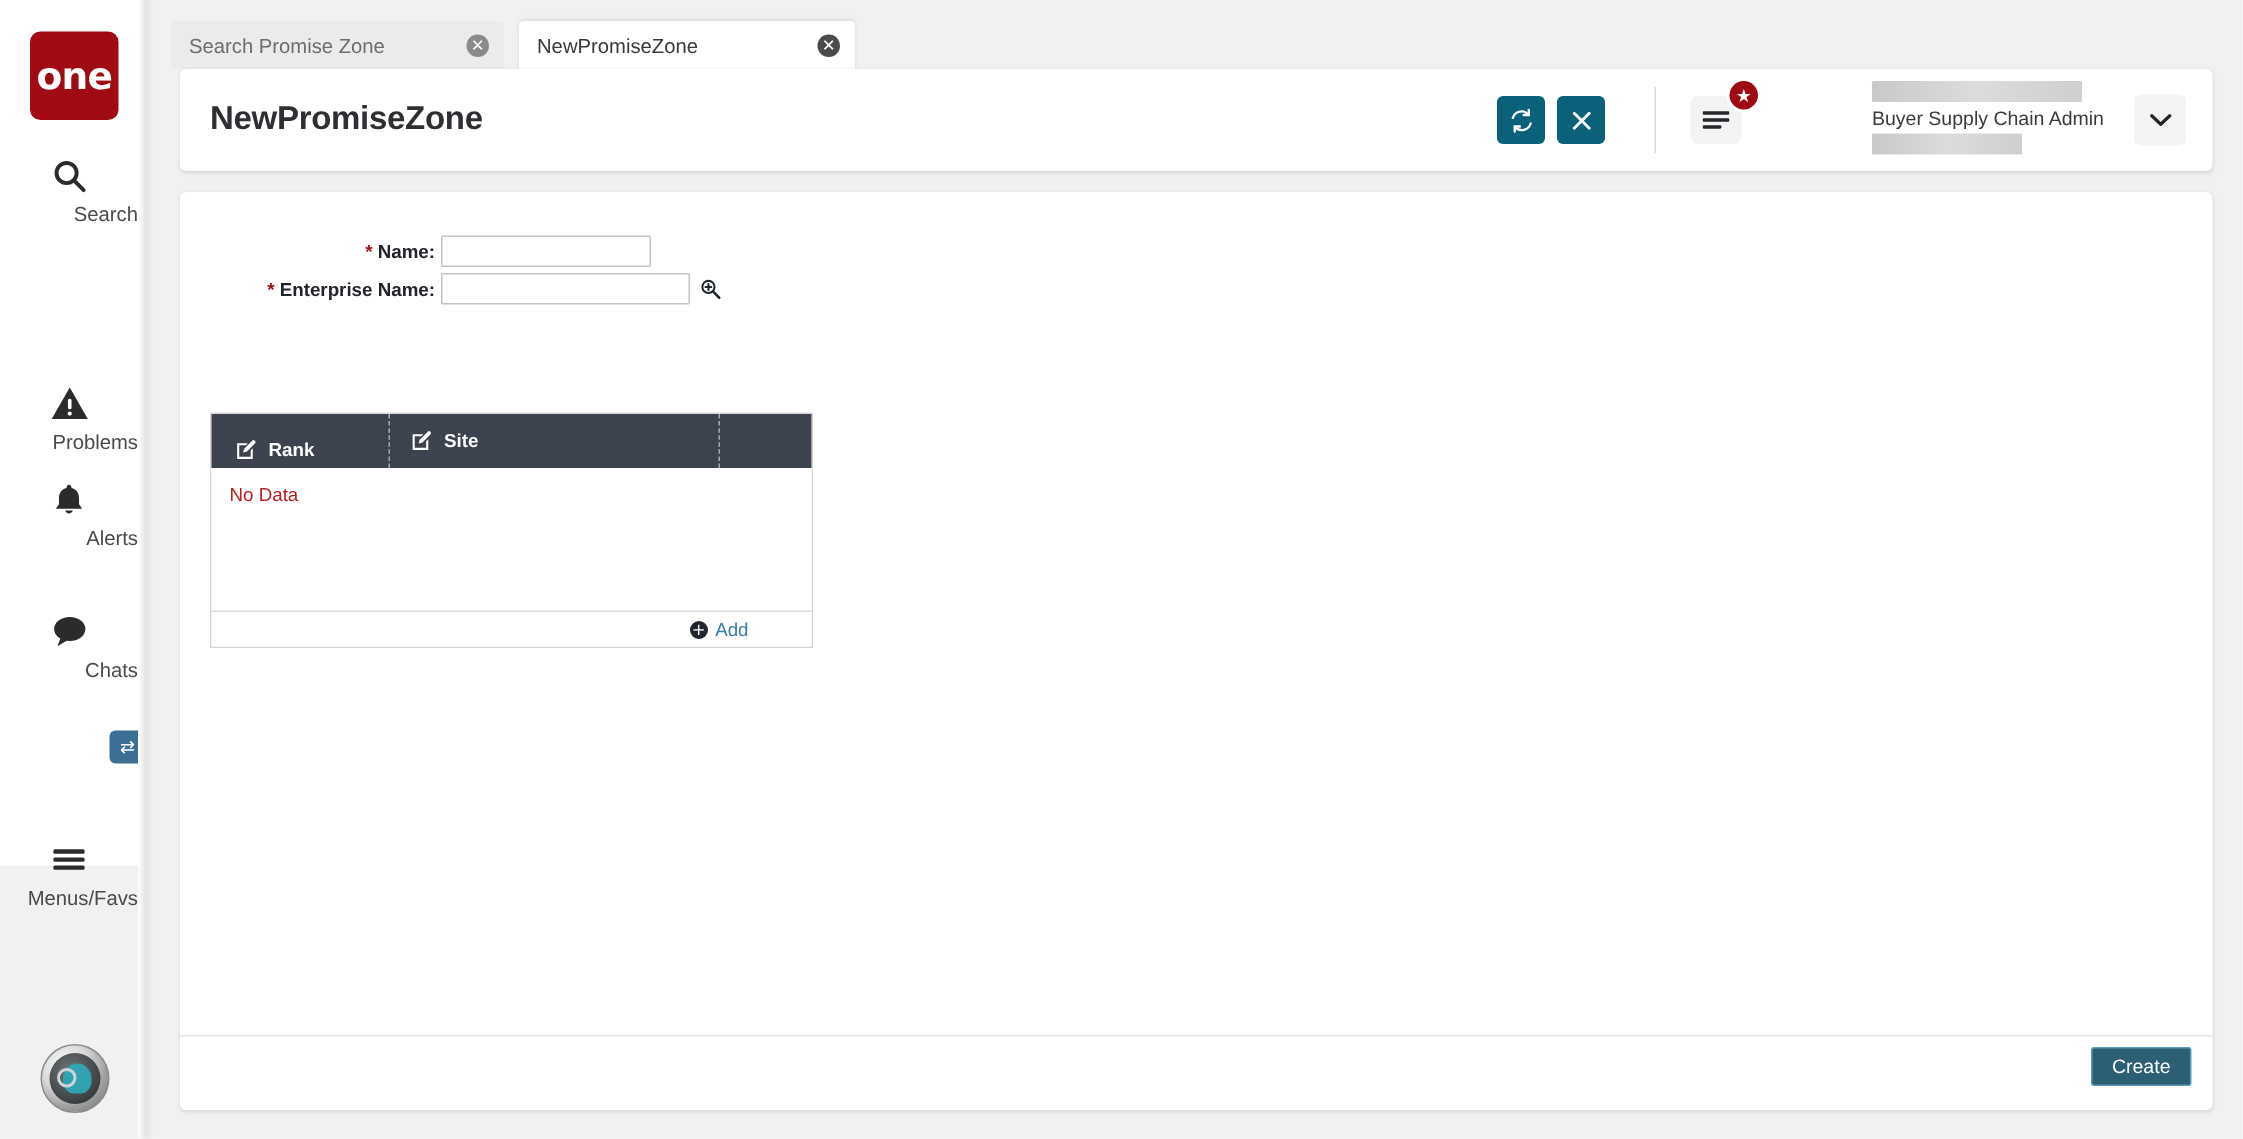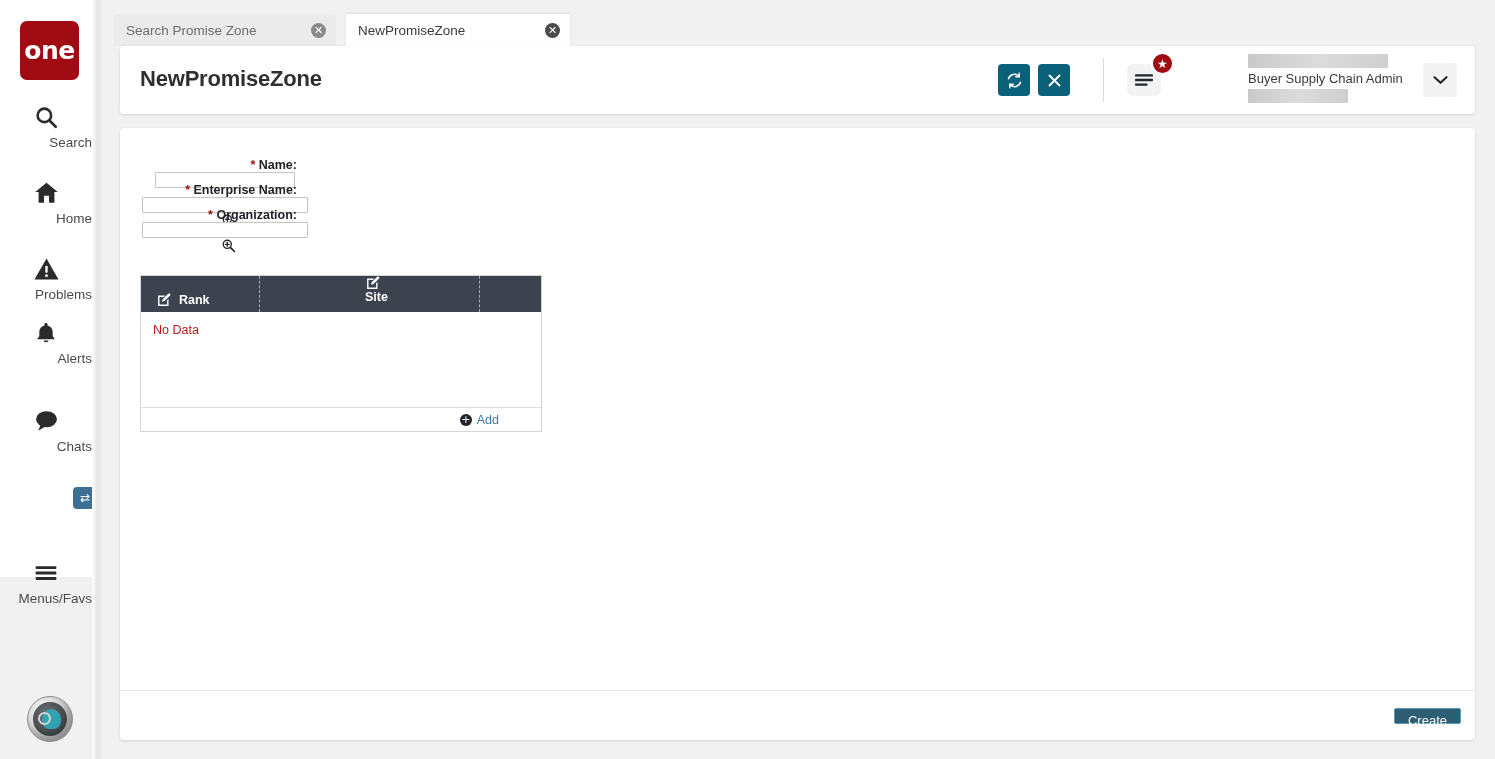--- a/index.html
+++ b/index.html
@@ -185,21 +185,21 @@
     border-radius: 4px;
     box-shadow: 0 1px 3px rgba(0,0,0,.12);
   }
   #card-divider {
     position: absolute; left: 0; top: 562px;
     width: 100%; height: 1px; background: #e6e6e6;
   }
 
   
   #form { position: absolute; left: 22px; top: 30px; }
-  .frow { display: flex; align-items: center; margin-bottom: 6px; height: 19px; flex-direction: column; }
+  .frow { display: flex; align-items: center; margin-bottom: 6px; height: 19px; }
   .flabel {
     width: 152px; text-align: right; padding-right: 4px;
     font-size: 12.5px; font-weight: bold; color: #22242a;
     white-space: nowrap;
   }
   .req { color: #9b1010; font-weight: bold; }
   .finput {
     height: 21px; border: 1px solid #c4c4c4;
     background: #fff; border-radius: 1px;
     font-family: "Liberation Sans", sans-serif; font-size: 12.5px;
@@ -232,21 +232,21 @@
   }
   .gcol {
     height: 36px; display: flex; align-items: center;
     color: #ffffff; font-size: 12.5px; font-weight: bold;
     padding-left: 14px;
     border-left: 1px dashed rgba(255,255,255,.55);
     cursor: pointer;
   }
   .gcol:first-child { border-left: none; padding-left: 16px; }
   #gcol-rank { width: 118px; margin-top: 12px; }
-  #gcol-site { width: 220px; flex-direction: column; }
+  #gcol-site { width: 220px; }
   #gcol-blank { width: 62px; border-left: 1px dashed rgba(255,255,255,.55); height: 36px; }
   .gedit { margin-right: 8px; display: inline-flex; }
   #grid-body {
     height: 95px; padding: 11px 0 0 12px;
     font-size: 12.5px; color: #b91c1c;
     background: #fff;
   }
   #grid-foot {
     height: 24px; border-top: 1px solid #dcdcdc;
     display: flex; align-items: center; justify-content: flex-end;
@@ -259,21 +259,21 @@
   .plus-icon {
     width: 12px; height: 12px; border-radius: 50%;
     background: #20242c; color: #fff;
     font-size: 11px; line-height: 12px; text-align: center;
     font-family: "DejaVu Sans", sans-serif;
   }
 
   
   #btn-create {
     position: absolute; right: 14px; bottom: 16px;
-    height: 16px; padding: 0 13px;
+    height: 26px; padding: 0 13px;
     background: #2d5f74; color: #ffffff;
     border: 1px solid #5c9bb5; border-radius: 2px;
     font-size: 13px; font-family: "Liberation Sans", sans-serif;
     cursor: pointer; line-height: 24px;
   }
 </style>
 </head>
 <body>
 
 <div id="sidebar">
@@ -285,28 +285,20 @@
   <div class="nav-item" style="top:100px">
     <div class="nav-icon">
       <svg width="26" height="26" viewBox="0 0 24 24" fill="none" stroke="#2b2b2b" stroke-width="2.4">
         <circle cx="10.5" cy="10.5" r="6.2"></circle>
           <line x1="15.2" y1="15.2" x2="21" y2="21" stroke-linecap="round"></line>
       </svg>
     </div>
     <div class="nav-label">Search</div>
   </div>
 
-  <div class="nav-item" style="top:176px">
-    <div class="nav-icon">
-      <svg width="27" height="26" viewBox="0 0 24 24" fill="#2b2b2b">
-        <path d="M12 2.6 1.6 11.1h3.1V21h5V14.6h4.6V21h5V11.1h3.1z"></path>
-      </svg>
-    </div>
-    <div class="nav-label">Home</div>
-  </div>
 
   <div class="nav-item" style="top:252px">
     <div class="nav-icon">
       <svg width="27" height="26" viewBox="0 0 24 24" fill="#2b2b2b">
         <path d="M12 2.2 0.9 21.6h22.2z"></path>
         <rect x="10.9" y="9" width="2.2" height="6.6" fill="#fff" rx="1"></rect>
         <circle cx="12" cy="18.2" r="1.3" fill="#fff"></circle>
       </svg>
     </div>
     <div class="nav-label">Problems</div>
@@ -434,35 +426,20 @@
       <span class="lookup">
         <svg width="15" height="15" viewBox="0 0 20 20" fill="none" stroke="#20242c" stroke-width="1.8">
           <circle cx="8.4" cy="8.4" r="5.4"></circle>
           <line x1="12.4" y1="12.4" x2="18" y2="18" stroke-linecap="round" stroke-width="2.2"></line>
           <line x1="8.4" y1="5.8" x2="8.4" y2="11" stroke-linecap="round"></line>
           <line x1="5.8" y1="8.4" x2="11" y2="8.4" stroke-linecap="round"></line>
         </svg>
       </span>
     </div>
 
-    <div class="frow">
-      <div class="flabel">
-        <span class="req">*</span>
-        <span>Organization:</span>
-      </div>
-      <input class="finput" id="in-org" type="text" placeholder="" style="">
-      <span class="lookup">
-        <svg width="15" height="15" viewBox="0 0 20 20" fill="none" stroke="#20242c" stroke-width="1.8">
-          <circle cx="8.4" cy="8.4" r="5.4"></circle>
-          <line x1="12.4" y1="12.4" x2="18" y2="18" stroke-linecap="round" stroke-width="2.2"></line>
-          <line x1="8.4" y1="5.8" x2="8.4" y2="11" stroke-linecap="round"></line>
-          <line x1="5.8" y1="8.4" x2="11" y2="8.4" stroke-linecap="round"></line>
-        </svg>
-      </span>
-    </div>
 
   </div>
 
   <div id="grid">
     <div id="grid-head">
       <div class="gcol" id="gcol-rank">
         <span class="gedit">
           <svg width="14" height="14" viewBox="0 0 18 18" fill="#ffffff">
             <path d="M1.4 3.2h9.2L8.8 5H3.2v9.8h9.8V9.4l1.8-1.8v9.2H1.4z"></path>
             <path d="M16.6 1.1a1.6 1.6 0 0 0-2.3 0L7.3 8.1l-.8 3.1 3.1-.8 7-7a1.6 1.6 0 0 0 0-2.3z"></path>

